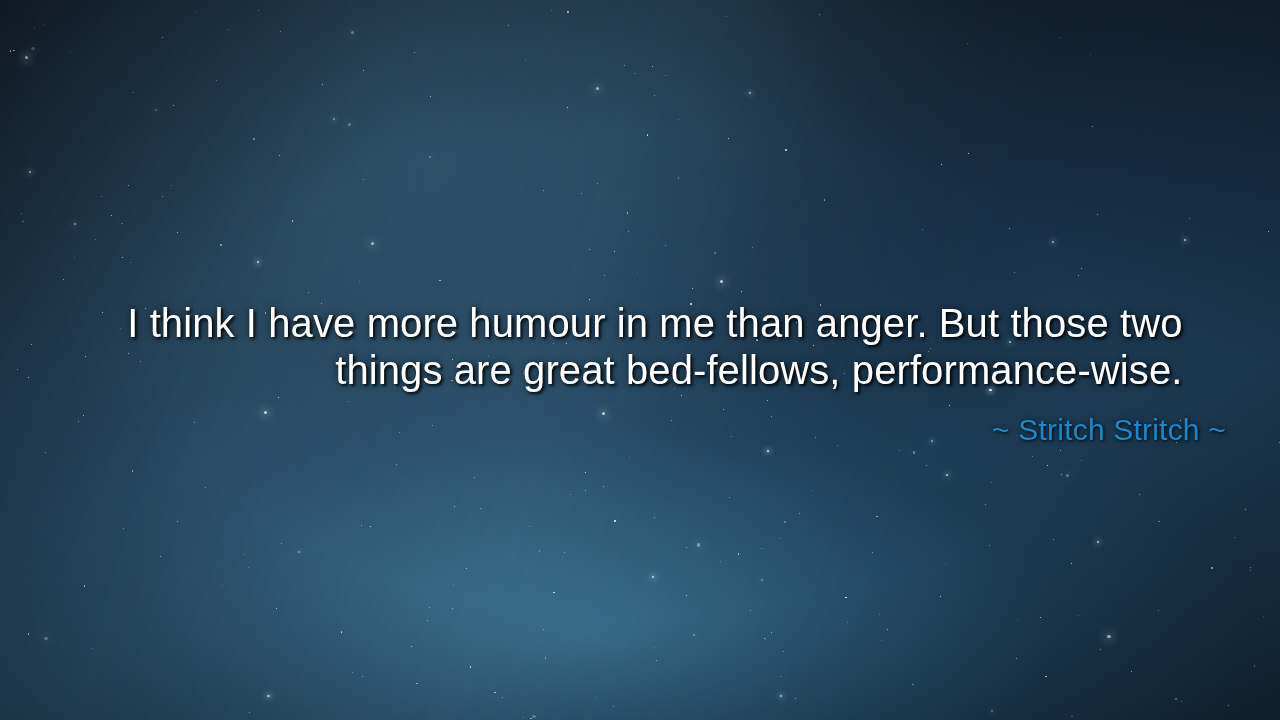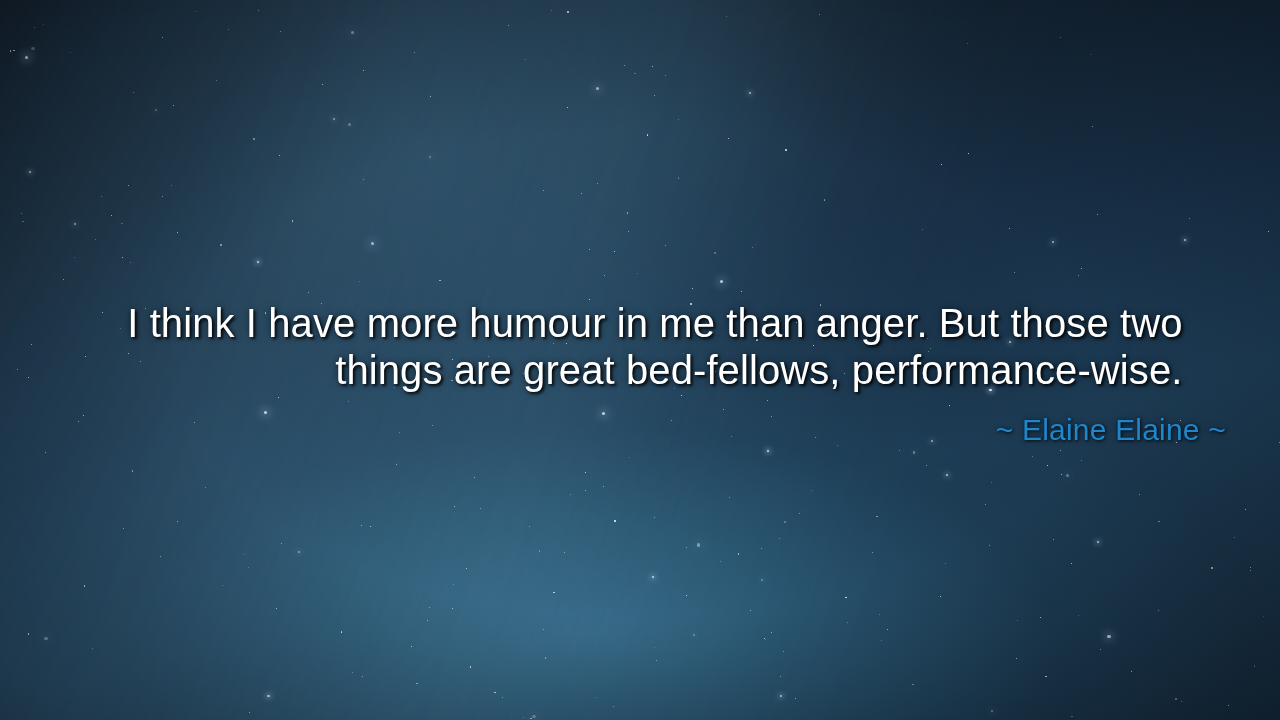--- a/index.html
+++ b/index.html
@@ -462,16 +462,16 @@
       <div class="star" style="left: 264.9px; top: 312.2px; width: 1.5px; height: 1.5px; background: rgb(234, 244, 251); opacity: 0.72;"></div>
       <div class="star" style="left: 714.2px; top: 252.2px; width: 1.5px; height: 1.5px; background: rgb(234, 244, 251); opacity: 0.33;"></div>
       <div class="star" style="left: 651.8px; top: 575.7px; width: 2.2px; height: 2.2px; background: rgb(234, 244, 251); opacity: 0.83; box-shadow: rgba(190, 224, 245, 0.41) 0px 0px 5.7px 1.8px;"></div>
       <div class="star" style="left: 351.7px; top: 671.8px; width: 1.5px; height: 1.5px; background: rgb(234, 244, 251); opacity: 0.53;"></div>
     </div>
 
   <div class="vignette"></div>
 
   <div class="quote-block">
     <p class="quote-text">I think I have more humour in me than anger. But those two things are great bed-fellows, performance-wise.</p>
-    <p class="quote-author">~ Elaine Elaine ~</p>
+    <p class="quote-author">~ Stritch Stritch ~</p>
   </div>
 
 </div>
 
 </body></html>

